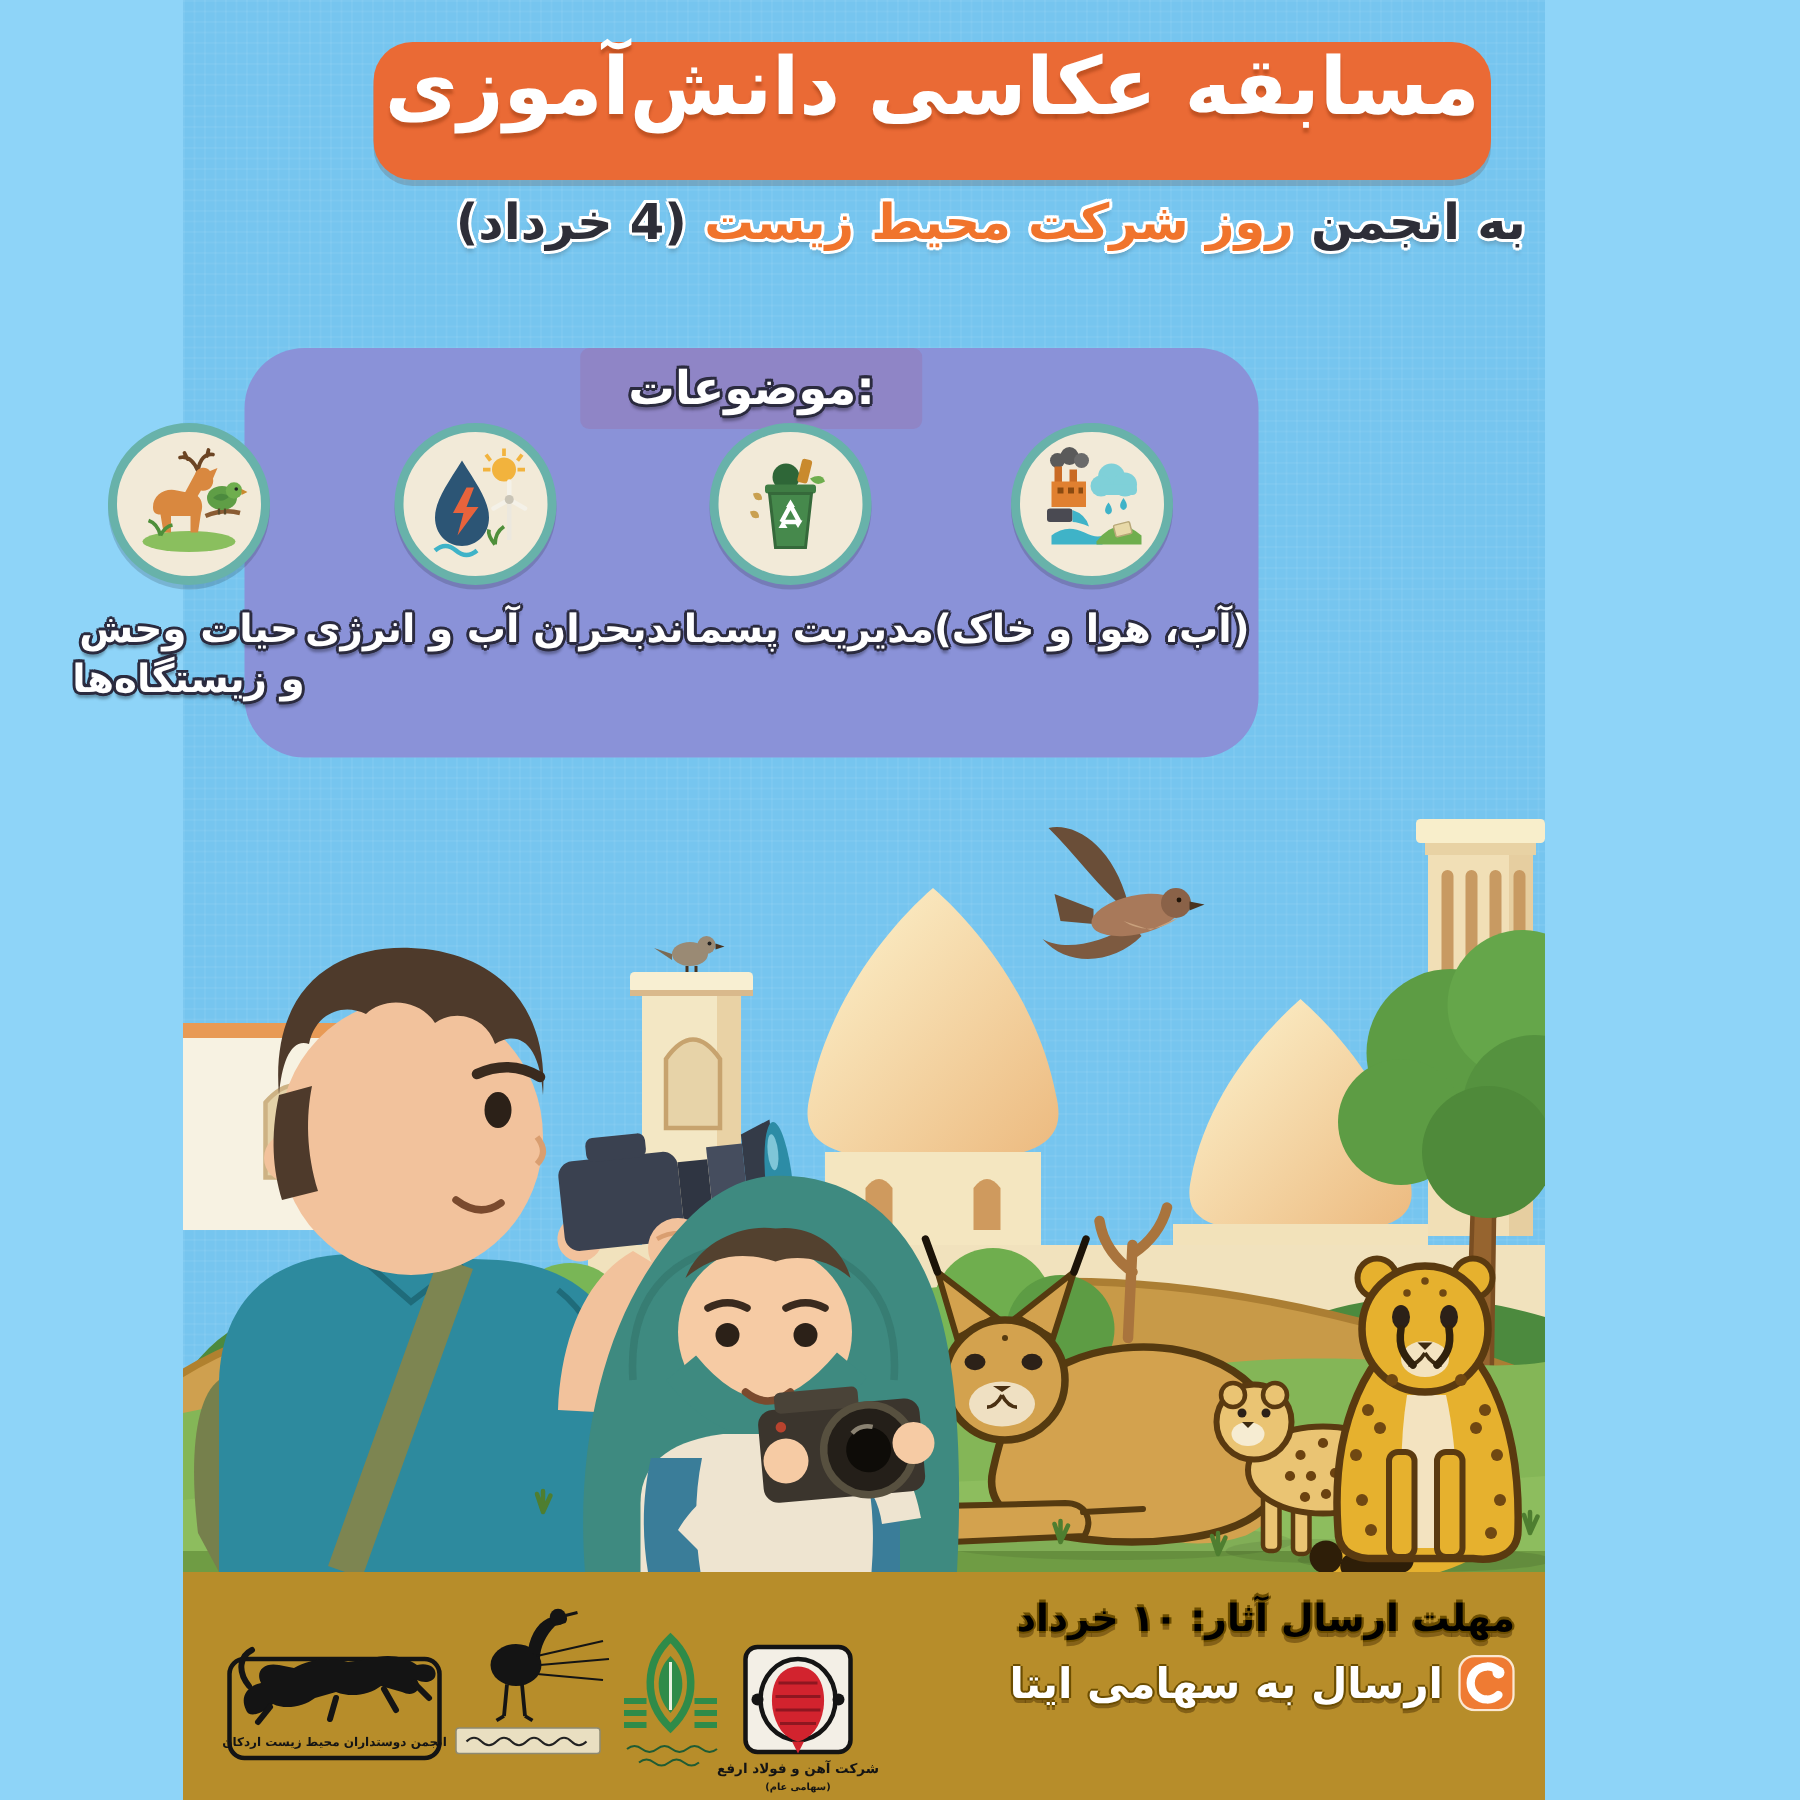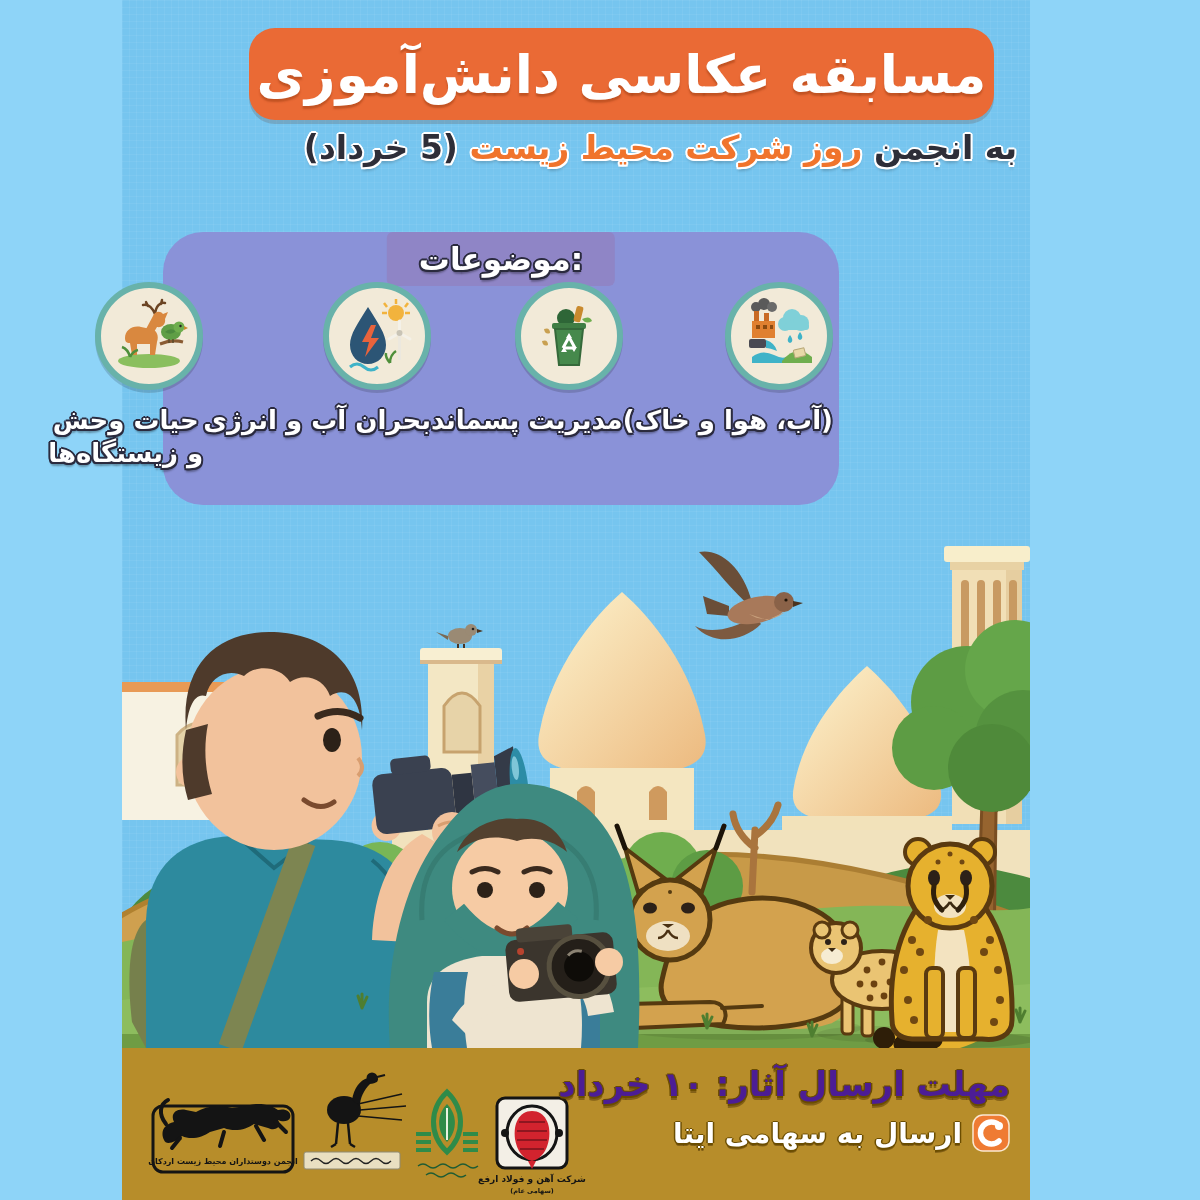--- a/index.html
+++ b/index.html
@@ -5,57 +5,57 @@
   html,body{margin:0;padding:0;background:#8ed4f8;}
   .canvas{position:relative;width:1200px;height:1200px;overflow:hidden;
     background:#8ed4f8;font-family:"DejaVu Sans","Liberation Sans",sans-serif;}
   .poster{position:absolute;left:122px;top:0;width:908px;height:1200px;
     background-color:#76c5ef;
     background-image:linear-gradient(rgba(255,255,255,.05) 1px,transparent 1px),
                      linear-gradient(90deg,rgba(255,255,255,.05) 1px,transparent 1px);
     background-size:7px 7px;}
   
   .title-banner{position:absolute;left:127px;top:28px;width:745px;height:92px;
-    background:#ea6a35;border-radius:26px;display:flex;align-items:center;justify-content:center;
+    background:#ea6a35;border-radius:26px;display:flex;justify-content:center;
     box-shadow:0 4px 0 rgba(100,40,10,.18);}
   .title-banner span{color:#fff;font-size:53px;font-weight:700;
     text-shadow:0 3px 2px rgba(120,40,0,.35);white-space:nowrap;}
   .subtitle{position:absolute;left:166px;top:128px;width:745px;text-align:center;
     font-size:33px;font-weight:700;white-space:nowrap;}
   .sub-dark{color:#2e2e38;}
   .sub-orange{color:#f0742c;}
   .subtitle span{text-shadow:2px 0 0 #fff,-2px 0 0 #fff,0 2px 0 #fff,0 -2px 0 #fff,
     1.5px 1.5px 0 #fff,-1.5px 1.5px 0 #fff,1.5px -1.5px 0 #fff,-1.5px -1.5px 0 #fff,
     0 4px 3px rgba(0,0,0,.18);}
   
   .topics-panel{position:absolute;left:41px;top:232px;width:676px;height:273px;
     background:#8a92d8;border-radius:40px;}
   .topics-header{position:absolute;top:0;left:50%;transform:translateX(-50%);
     height:54px;line-height:54px;padding:0 32px;background:#8f85c6;border-radius:6px;
     color:#fff;font-size:31px;font-weight:700;
     text-shadow:2px 0 0 #2b2b3f,-2px 0 0 #2b2b3f,0 2px 0 #2b2b3f,0 -2px 0 #2b2b3f,
     1.5px 1.5px 0 #2b2b3f,-1.5px 1.5px 0 #2b2b3f,1.5px -1.5px 0 #2b2b3f,-1.5px -1.5px 0 #2b2b3f,
     0 4px 2px rgba(0,0,0,.3);}
   .topics-row{position:absolute;top:50px;left:6px;right:6px;bottom:0;display:flex;}
-  .topic{flex:1;display:flex;flex-direction:column;}
+  .topic{flex:1;display:flex;flex-direction:column;align-items:center;}
   .topic-circle{width:108px;height:108px;border-radius:50%;background:#f2ead8;
     border:6px solid #68b2aa;box-sizing:border-box;display:flex;align-items:center;justify-content:center;
     box-shadow:0 3px 0 rgba(0,0,0,.15);}
   .topic-label{margin-top:14px;text-align:center;color:#fff;font-size:26px;font-weight:700;line-height:1.25;
     text-shadow:2px 0 0 #2b2b3f,-2px 0 0 #2b2b3f,0 2px 0 #2b2b3f,0 -2px 0 #2b2b3f,
     1.5px 1.5px 0 #2b2b3f,-1.5px 1.5px 0 #2b2b3f,1.5px -1.5px 0 #2b2b3f,-1.5px -1.5px 0 #2b2b3f,
     0 4px 2px rgba(0,0,0,.3);}
   .topic-label span{display:block;white-space:nowrap;}
   
   .scene{position:absolute;left:0;top:500px;width:908px;height:548px;display:block;}
   
   .footer{position:absolute;left:0;top:1048px;width:908px;height:152px;background:#b78d2a;overflow:hidden;}
   .footer-logos{position:absolute;left:12px;top:0;width:470px;height:152px;}
   .footer-text{position:absolute;right:20px;top:16px;text-align:right;}
-  .deadline{color:#4c1d95;font-size:34px;font-weight:700;white-space:nowrap;
+  .deadline{color:#000000;font-size:25px;font-weight:700;white-space:nowrap;
     text-shadow:1.5px 0 0 #6b4d00,-1.5px 0 0 #6b4d00,0 1.5px 0 #6b4d00,0 -1.5px 0 #6b4d00,
     0 4px 0 rgba(70,45,0,.45);}
   .send-line{margin-top:10px;display:flex;align-items:center;justify-content:flex-start;gap:10px;
     color:#fff;font-size:28px;font-weight:700;white-space:nowrap;
     text-shadow:1.5px 0 0 #6b4d00,-1.5px 0 0 #6b4d00,0 1.5px 0 #6b4d00,0 -1.5px 0 #6b4d00,
     0 3px 0 rgba(70,45,0,.45);}
   .eitaa{width:38px;height:38px;flex:0 0 auto;}
   svg text.logo-caption{font-family:"DejaVu Sans","Liberation Sans",sans-serif;font-weight:700;}
 </style>
 </head>
@@ -63,21 +63,21 @@
 
 <div class="canvas">
   <div class="poster">
 
     <div class="title-banner">
       <span>مسابقه عکاسی دانش‌آموزی</span>
     </div>
     <div class="subtitle" dir="rtl">
       <span class="sub-dark">به انجمن</span>
       <span class="sub-orange">روز شرکت محیط زیست</span>
-      <span class="sub-dark">(5 خرداد)</span>
+      <span class="sub-dark">(4 خرداد)</span>
     </div>
 
     <div class="topics-panel">
       <div class="topics-header">موضوعات:</div>
       <div class="topics-row" dir="rtl">
 
         <div class="topic">
           <div class="topic-circle">
             <svg width="78" height="78" viewBox="0 0 78 78">
               <circle cx="16" cy="10" r="5" fill="#5a5a5a"></circle>

